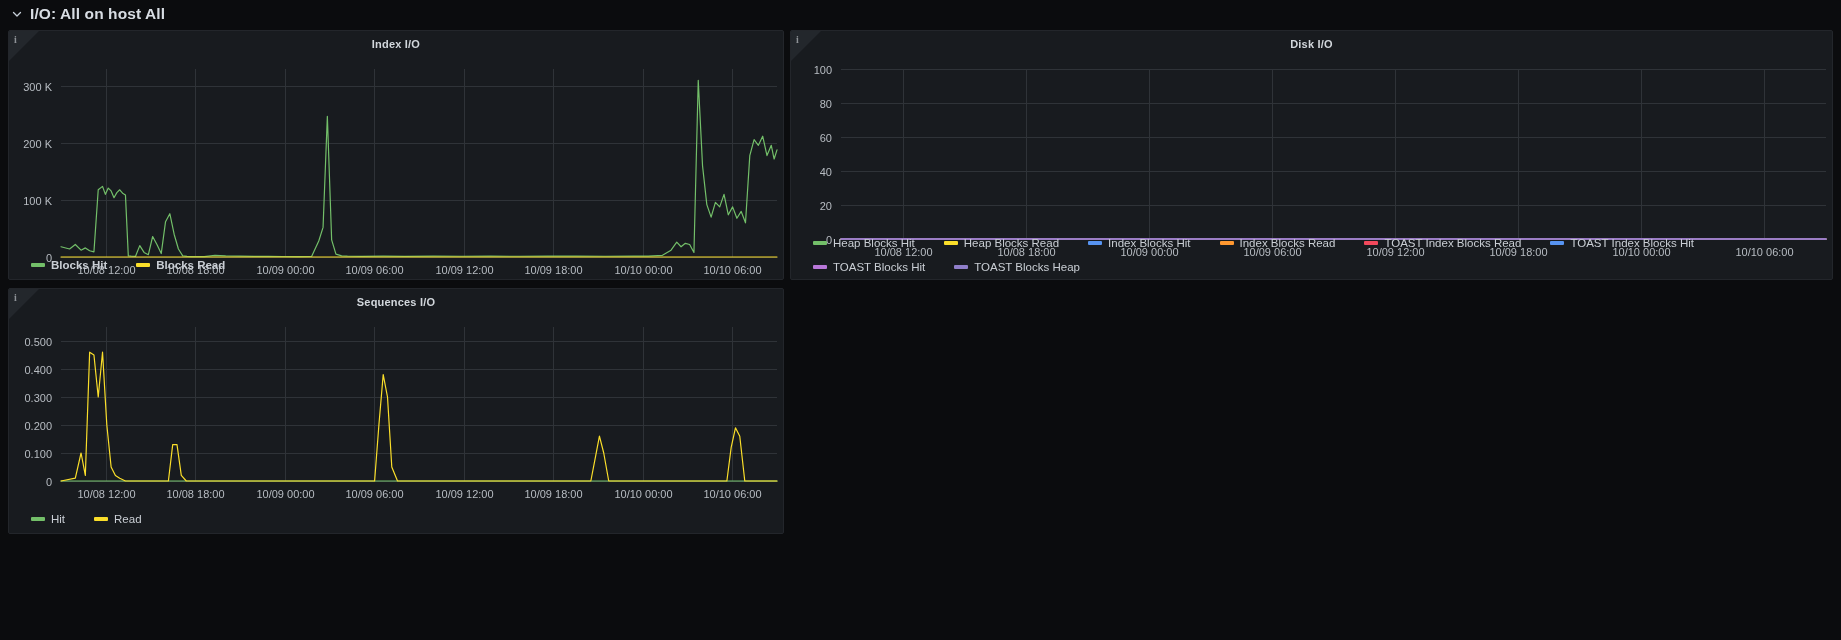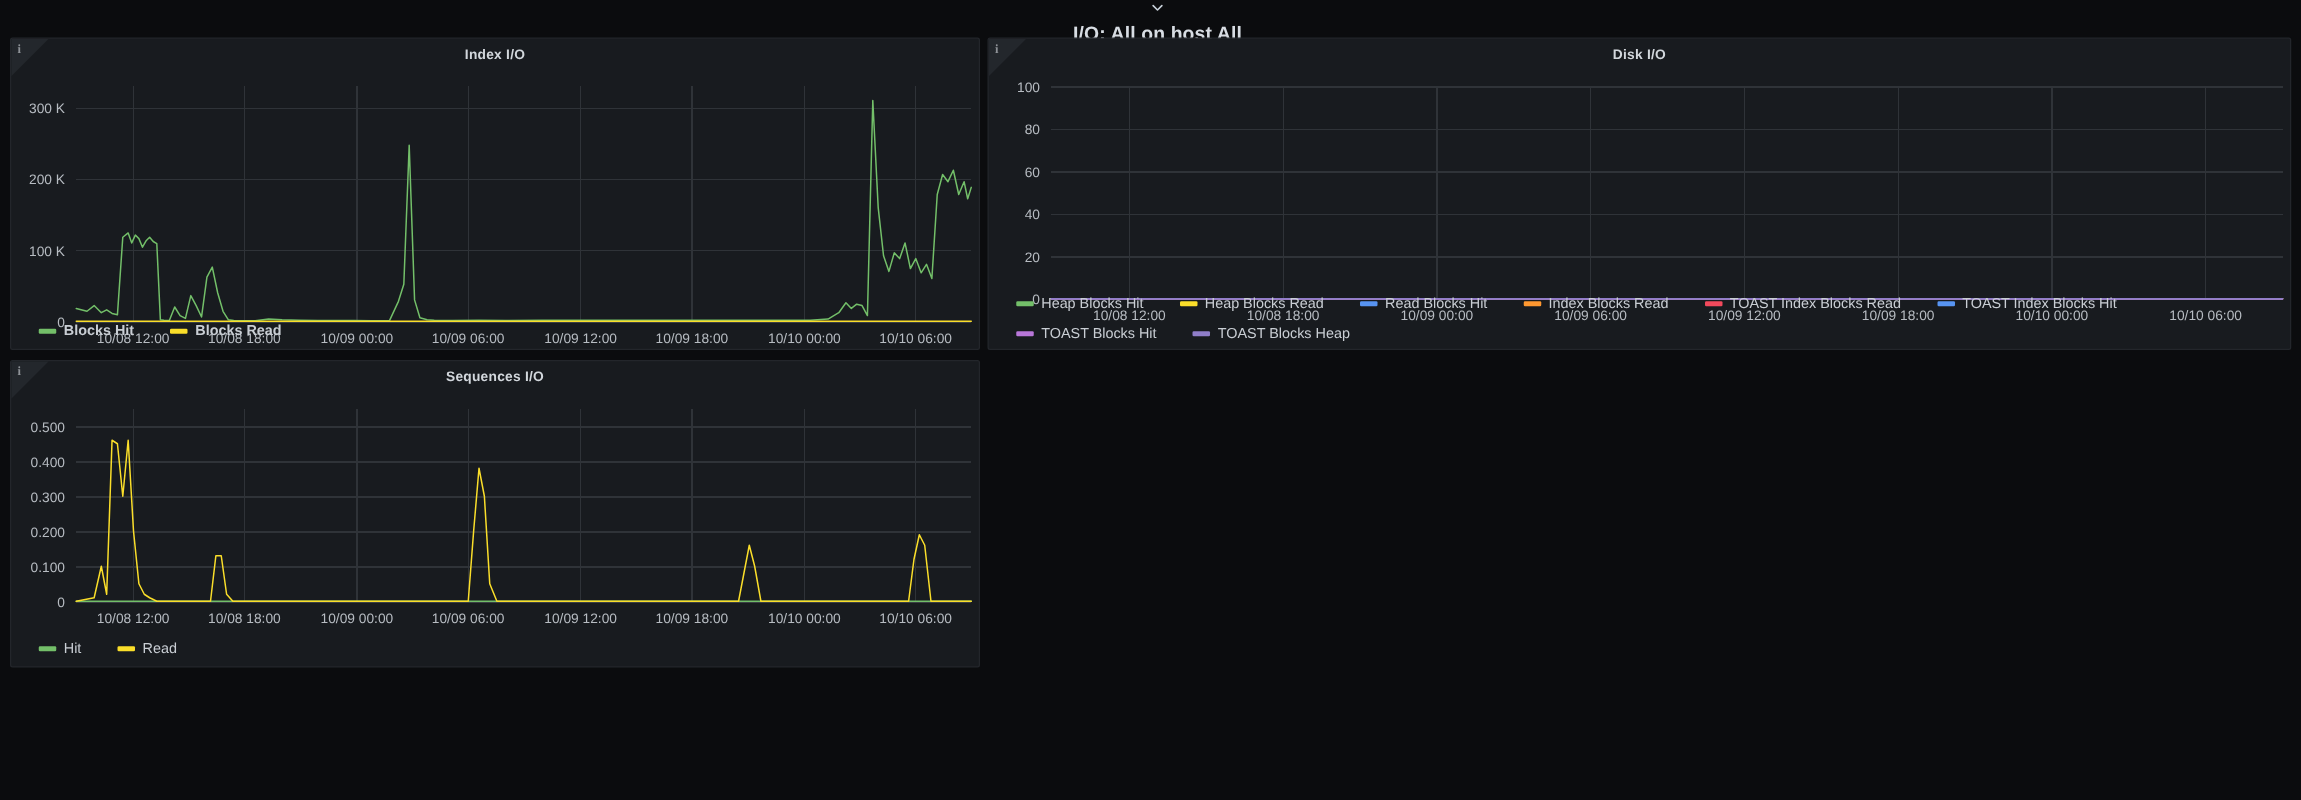--- a/index.html
+++ b/index.html
@@ -7,21 +7,21 @@
     width: 1841px; height: 640px;
     background: #0b0c0e;
     font-family: "Liberation Sans", sans-serif;
     overflow: hidden;
   }
   .dash { position: relative; width: 1841px; height: 640px; }
 
   
   .row-header {
     display: flex; align-items: center; gap: 7px;
-    height: 28px; padding-left: 11px; flex-direction: column;
+    height: 28px; padding-left: 11px;
   }
   .chevron {
     width: 12px; height: 12px; color: #c7d0d9;
     display: flex; align-items: center; justify-content: center;
   }
   .chevron svg { display: block; }
   .row-title {
     font-size: 15.5px; font-weight: bold; color: #d8dde3;
     letter-spacing: .1px; white-space: nowrap;
   }
@@ -190,21 +190,21 @@
         <div class="legend-item">
           <span class="legend-swatch" style="background: rgb(115, 191, 105);"></span>
           <span class="legend-label">Heap Blocks Hit</span>
         </div>
         <div class="legend-item">
           <span class="legend-swatch" style="background: rgb(250, 222, 42);"></span>
           <span class="legend-label">Heap Blocks Read</span>
         </div>
         <div class="legend-item">
           <span class="legend-swatch" style="background: rgb(87, 148, 242);"></span>
-          <span class="legend-label">Read Blocks Hit</span>
+          <span class="legend-label">Index Blocks Hit</span>
         </div>
         <div class="legend-item">
           <span class="legend-swatch" style="background: rgb(255, 152, 48);"></span>
           <span class="legend-label">Index Blocks Read</span>
         </div>
         <div class="legend-item">
           <span class="legend-swatch" style="background: rgb(242, 73, 92);"></span>
           <span class="legend-label">TOAST Index Blocks Read</span>
         </div>
         <div class="legend-item">

